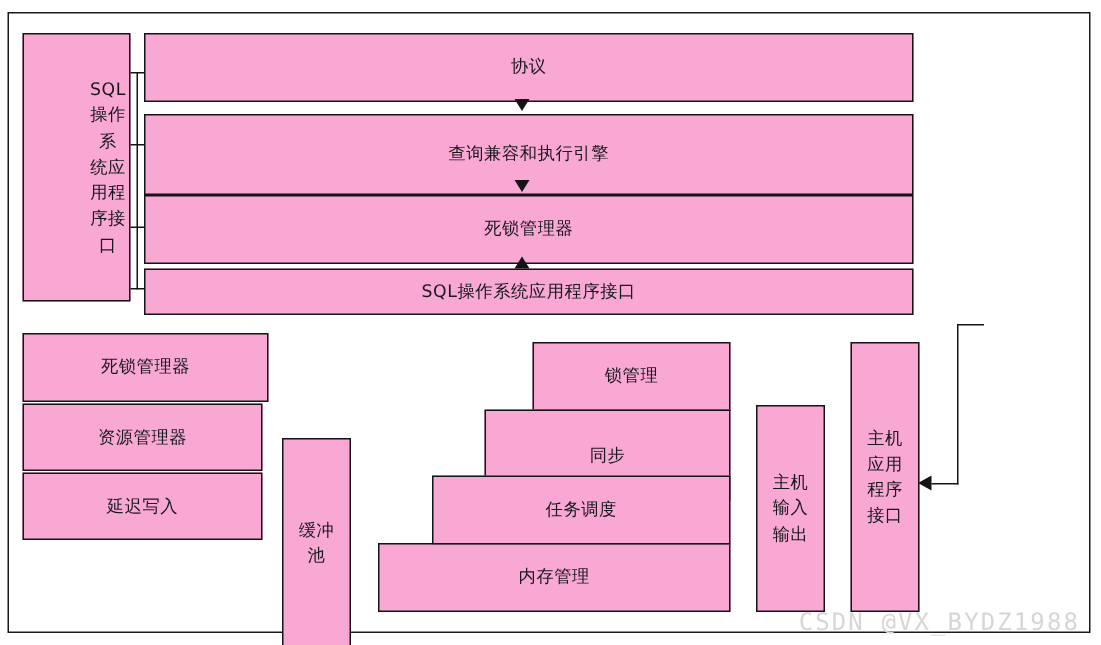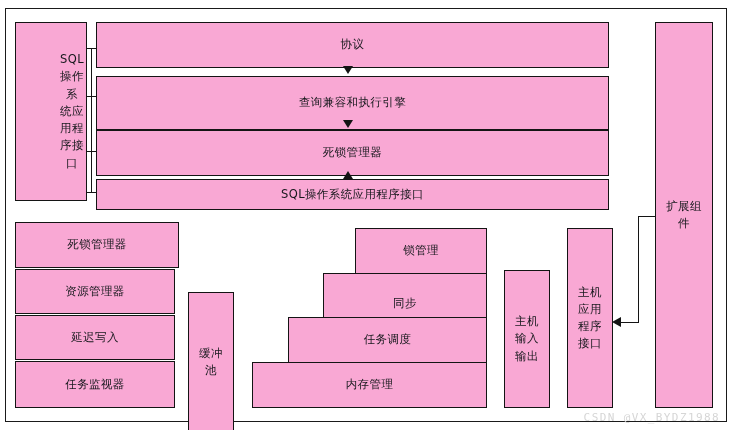--- a/index.html
+++ b/index.html
@@ -79,21 +79,21 @@
     width: 0; height: 0;
     border-top: 5.5px solid transparent;
     border-bottom: 5.5px solid transparent;
     border-right: 9px solid #141414;
   }
   
   .watermark {
     position: absolute;
     right: 14px;
     bottom: 6px;
-    font-size: 11px;
+    font-size: 16px;
     letter-spacing: 1.4px;
     color: #d6d6d6;
     font-family: "DejaVu Sans Mono", "Liberation Mono", monospace;
     user-select: none;
     white-space: nowrap;
   }
 </style>
 </head>
 <body>
 
@@ -135,23 +135,20 @@
 
   <div class="box" style="left:15px; top:222px; width:164px; height:46px;">
     <span class="lbl">死锁管理器</span>
   </div>
   <div class="box" style="left:15px; top:269px; width:160px; height:45px;">
     <span class="lbl">资源管理器</span>
   </div>
   <div class="box" style="left:15px; top:315px; width:160px; height:45px;">
     <span class="lbl">延迟写入</span>
   </div>
-  <div class="box" style="left:15px; top:361px; width:160px; height:47px;">
-    <span class="lbl">任务监视器</span>
-  </div>
 
   <div class="box vbox" style="left:188px; top:268px; width:46px; height:140px;margin-top:24px;">
     <span class="lbl">缓冲
 池</span>
   </div>
 
   <div class="box" style="left:355px; top:228px; width:132px; height:46px;">
     <span class="lbl">锁管理</span>
   </div>
   <div class="box" style="left:323px; top:273px; width:164px; height:61px;">
@@ -170,24 +167,20 @@
 输出</span>
   </div>
 
   <div class="box vbox" style="left:567px; top:228px; width:46px; height:180px;">
     <span class="lbl">主机
 应用
 程序
 接口</span>
   </div>
 
-  <div class="box vbox" style="left:655px; top:22px; width:58px; height:386px;">
-    <span class="lbl">扩展组
-件</span>
-  </div>
 
   <div class="line line-h" style="left:638px; top:216px; width:18px;"></div>
   <div class="line line-v" style="left:638px; top:216px; height:107px;"></div>
   <div class="line line-h" style="left:621px; top:322px; width:18px;"></div>
   <div class="arrow-left" style="left:612px; top:317px;"></div>
 
   <div class="watermark">CSDN @VX_BYDZ1988</div>
 
 </div>
 

